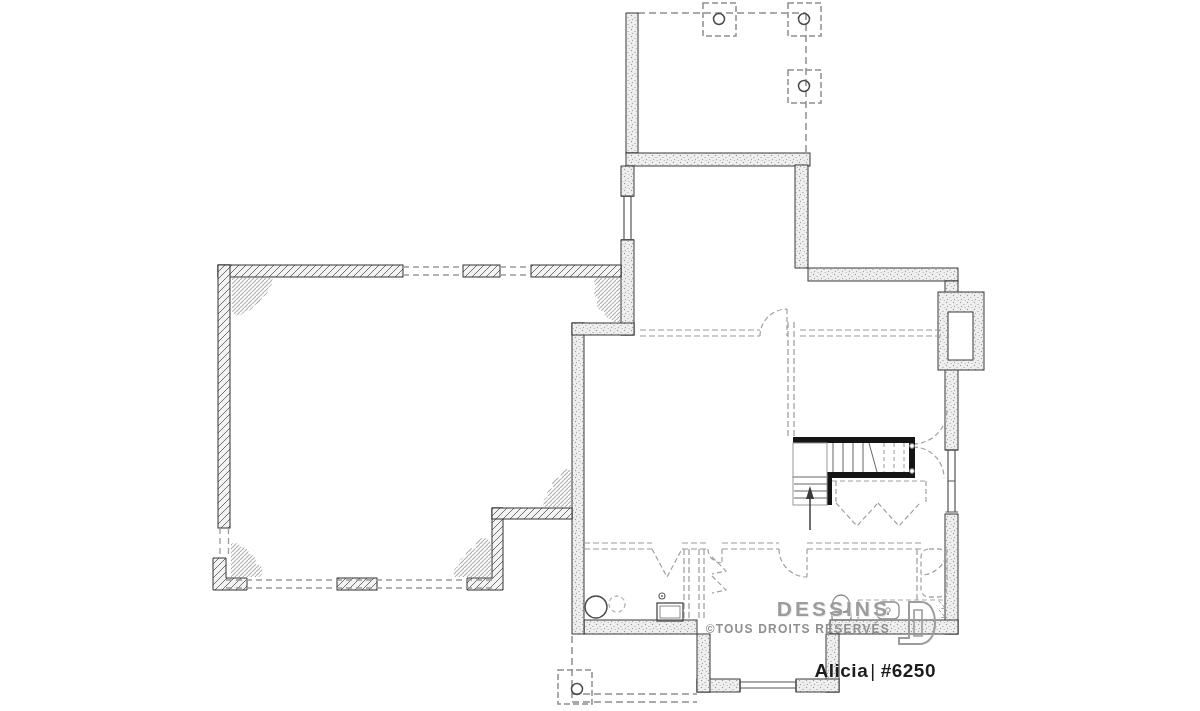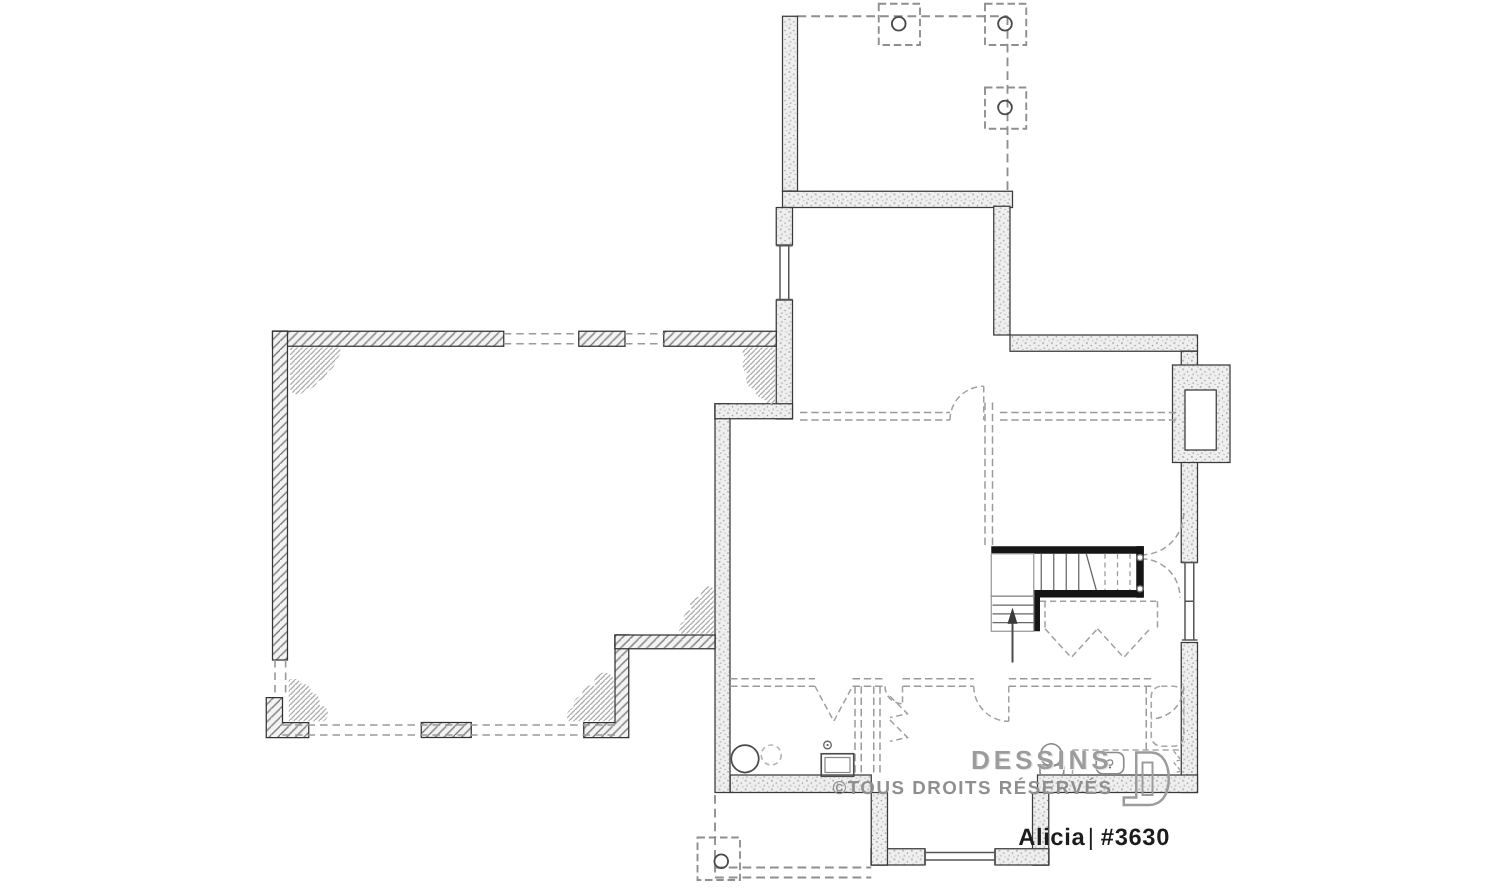--- a/index.html
+++ b/index.html
@@ -5,21 +5,21 @@
   html,body{margin:0;padding:0;background:#ffffff;}
   .canvas{position:relative;width:988px;height:711px;background:#ffffff;overflow:hidden;
           font-family:"Liberation Sans", sans-serif;}
   .canvas svg.plan{position:absolute;left:0;top:0;}
   .brand{position:absolute;top:597px;right:52px;text-align:right;}
   .brand-row{display:flex;align-items:flex-start;justify-content:flex-end;}
   .brand-text{text-align:right;}
   .brand-line{font-weight:700;font-size:21px;line-height:23px;color:#9c9c9c;
               letter-spacing:3px;text-shadow:1px 1px 0 #e9e9e9;}
   .brand-line.l2{letter-spacing:1.5px;}
-  .brand-copy{font-size:15px;color:#8f8f8f;letter-spacing:1.2px;margin-top:2px;font-weight:700;}
+  .brand-copy{font-size:12px;color:#8f8f8f;letter-spacing:1.2px;margin-top:2px;font-weight:700;}
   .d-icon{margin-left:6px;margin-top:1px;}
   .plan-label{margin-top:8px;font-size:19px;font-weight:700;color:#1c1c1c;letter-spacing:.5px;}
   .plan-label .sep{margin:0 5px 0 2px;font-weight:400;}
 </style>
 </head>
 <body>
 
 <div class="canvas">
 
 <svg class="plan" width="1200" height="711" viewBox="0 0 1200 711">
@@ -184,17 +184,17 @@
     <div class="brand-text">
       <div class="brand-line">DESSINS</div>
       <div class="brand-copy">©TOUS DROITS RÉSERVÉS</div>
     </div>
     <svg class="d-icon" width="40" height="54" viewBox="0 0 40 54">
       <path d="M13,4 L25,4 C34,4 39,13 39,25 C39,38 33,46 23,46 L3,46 L3,40 L13,40 Z" fill="none" stroke="#9c9c9c" stroke-width="2"></path>
       <path d="M18,12 h8 v26 h-8 z" fill="none" stroke="#9c9c9c" stroke-width="1.6"></path>
     </svg>
   </div>
   <div class="plan-label">
-    <span>Alicia</span><span class="sep">|</span><span>#3630</span>
+    <span>Alicia</span><span class="sep">|</span><span>#6250</span>
   </div>
 </div>
 
 </div>
 
 </body></html>

